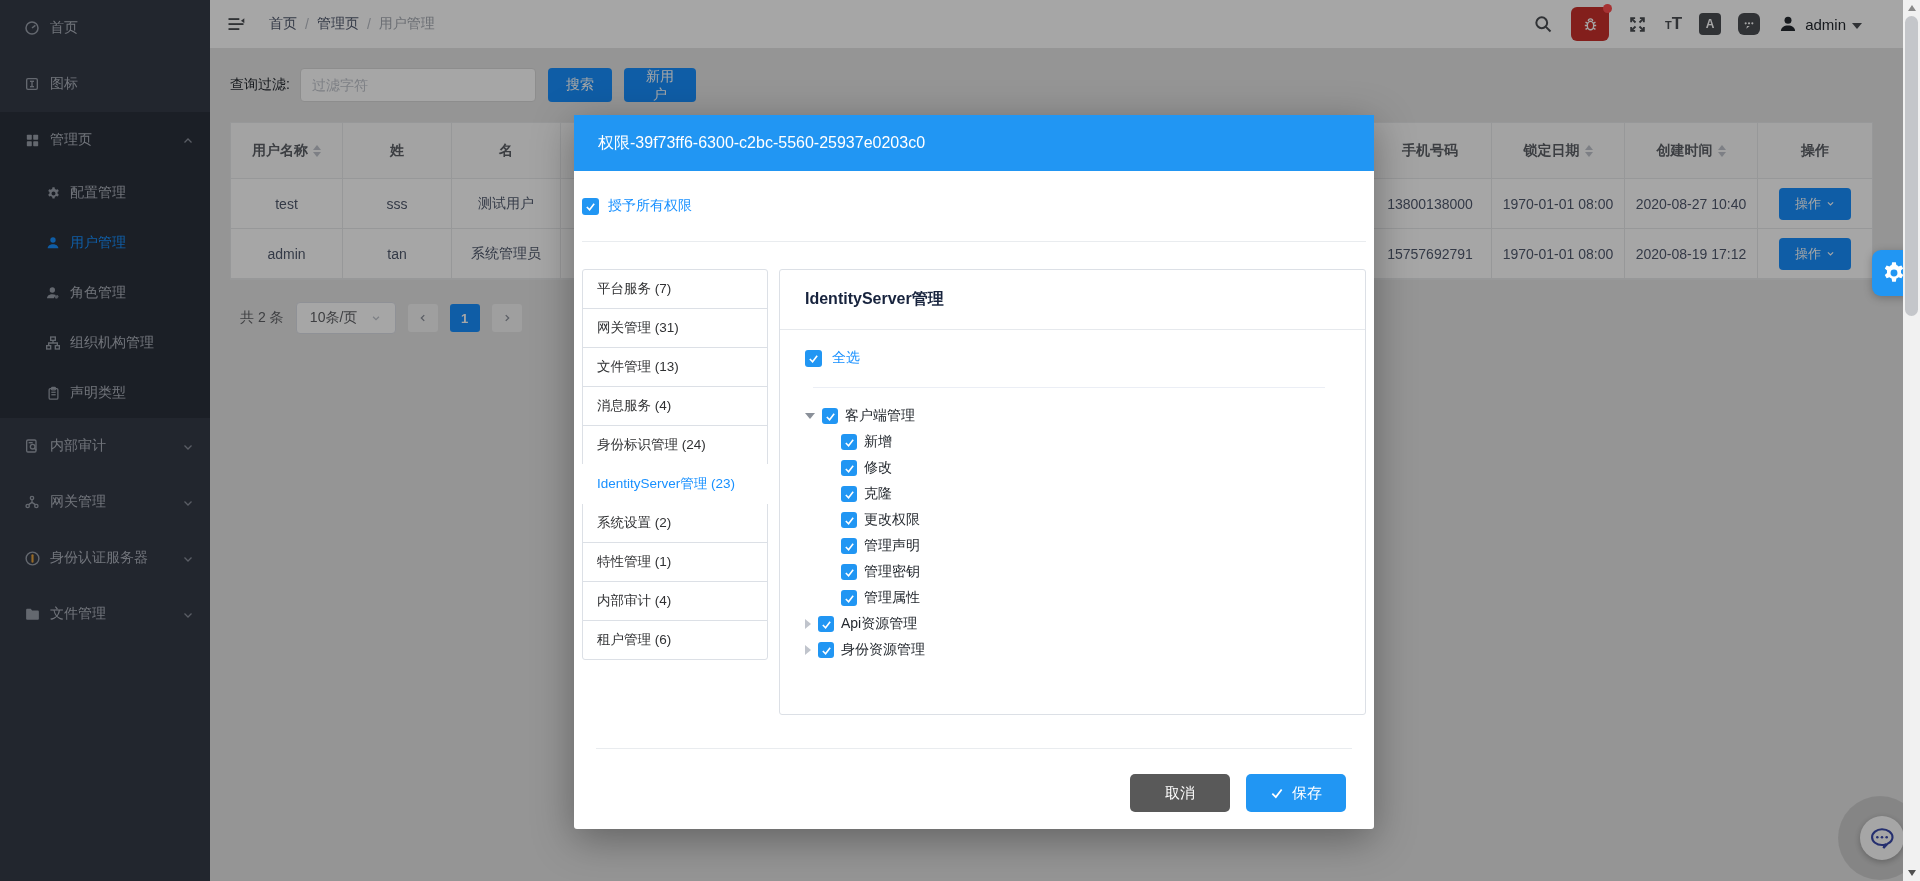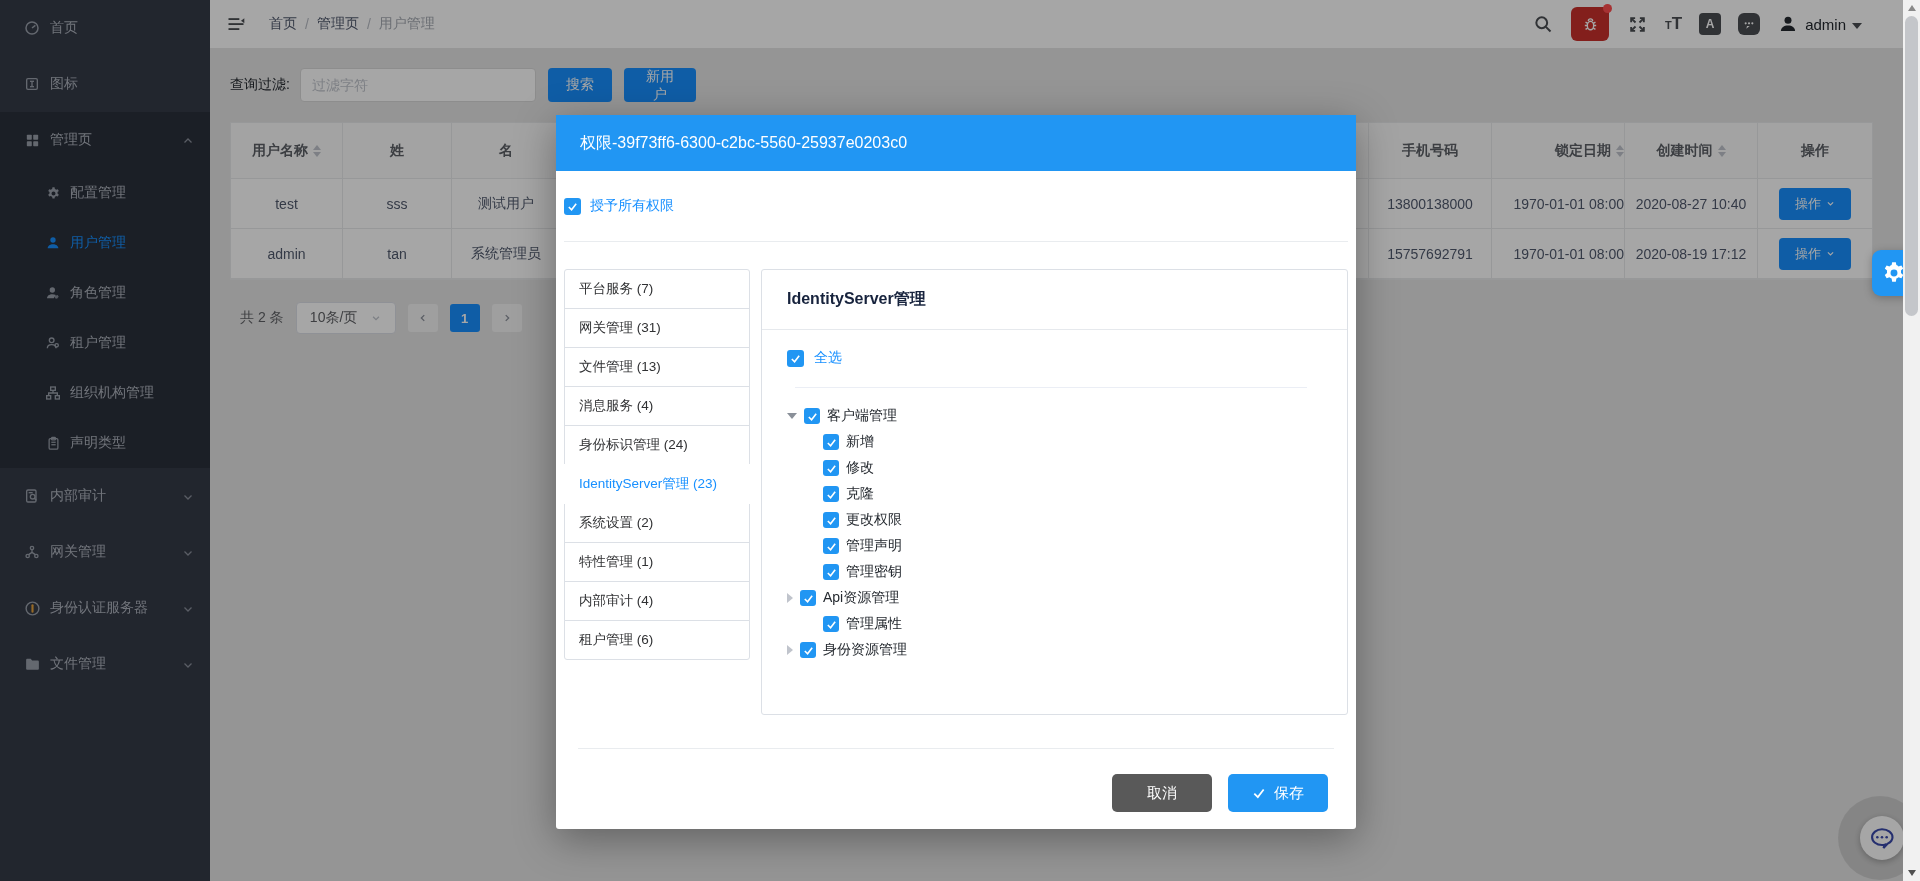--- a/index.html
+++ b/index.html
@@ -44,35 +44,35 @@
   .btn-search { margin-left:12px; width:64px; }
   .btn-new { margin-left:12px; width:72px; }
 
   
   .tbl { background:#fff; border:1px solid #e8eaec; border-bottom:1px solid #e8eaec; width:1643px; }
   .tr { display:flex; }
   .th,.td { display:flex; align-items:center; justify-content:center; border-right:1px solid #e8eaec; border-bottom:1px solid #e8eaec; text-align:center; }
   .th:last-child,.td:last-child { border-right:none; }
   .th { height:56px; background:#fafafa; color:#5c6066; font-weight:bold; }
   .td { height:50px; color:#515a6e; }
-  .c0{width:112px;} .c1{width:109px;} .c2{width:109px;} .c3{flex:1;} .c4{width:123px;align-items:center;} .c5{width:133px;justify-content:flex-end;} .c6{width:133px;} .c7{width:114px;}
+  .c0{width:112px;} .c1{width:109px;} .c2{width:109px;} .c3{flex:1;} .c4{width:123px;align-items:center;} .c5{width:133px;} .c6{width:133px;} .c7{width:114px;}
   .sort { display:inline-flex; flex-direction:column; gap:2px; margin-left:5px; }
   .sort i { display:block; width:0; height:0; border-left:4px solid transparent; border-right:4px solid transparent; }
   .sort .up { border-bottom:5px solid #c0c4cc; } .sort .dn { border-top:5px solid #c0c4cc; }
   .op-btn { height:32px; min-width:72px; background:#1890ff; color:#fff; border:none; border-radius:4px; font-size:13px; cursor:pointer; display:inline-flex; align-items:center; justify-content:center; gap:5px; }
   .op-chev { width:9px; height:9px; }
 
   .pag { display:flex; align-items:center; margin-top:22px; padding-left:10px; gap:12px; color:#606266; }
   .pag-select { width:100px; height:32px; border:1px solid #dcdfe6; background:#fff; border-radius:4px; display:flex; align-items:center; justify-content:center; gap:14px; color:#606266; font-size:14px; cursor:pointer; }
   .pag-btn { width:30px; height:28px; border-radius:3px; background:#f4f4f5; color:#8a8f99; display:flex; align-items:center; justify-content:center; font-size:16px; cursor:pointer; }
   .pag-cur { background:#1890ff; color:#fff; font-size:13px; font-weight:bold; }
 
   
   .overlay { position:absolute; inset:0; background:rgba(0,0,0,0.35); z-index:10; }
-  .modal { position:absolute; left:556px; top:115px; width:800px; height:714px; background:#fff; z-index:20; border-radius:3px; box-shadow:0 10px 40px rgba(0,0,0,0.35); }
+  .modal { position:absolute; left:574px; top:115px; width:800px; height:714px; background:#fff; z-index:20; border-radius:3px; box-shadow:0 10px 40px rgba(0,0,0,0.35); }
   .modal-hdr { height:56px; background:#2196f3; color:#fff; display:flex; align-items:center; padding:0 24px; font-size:16px; }
   .modal-body { padding:0 8px; }
   .grant-row { display:flex; align-items:center; gap:9px; margin-top:26px; }
   .grant-lb { color:#1890ff; cursor:pointer; }
   .cb { width:17px; height:17px; background:#2196f3; border-radius:3px; display:inline-flex; align-items:center; justify-content:center; flex:none; cursor:pointer; }
   .cb svg { width:11px; height:11px; }
   .hr-full { border:none; border-top:1px solid #e9ecef; margin-top:26px; }
   .perm-wrap { display:flex; margin-top:27px; align-items:flex-start; }
   .cat-list { width:186px; flex:none; }
   .cat-item { height:40px; display:flex; align-items:center; padding:0 14px; border:1px solid #dce0e6; margin-top:-1px; background:#fff; color:#303133; cursor:pointer; white-space:nowrap; font-size:13.5px; }
@@ -171,30 +171,20 @@
       </div>
       <div class="s-item">
         <span class="s-ico">
           <svg viewBox="0 0 24 24" width="16" height="16" fill="currentColor">
               <circle cx="11" cy="7.5" r="4"></circle>
               <path d="M3 20c0-4 3.4-6.3 8-6.3 2 0 3.8.5 5.2 1.3l-3 5z"></path>
               <path d="M15 16l4-1 1.5 2.5-2.5 3-3-.5z" opacity="0.8"></path>
             </svg>
         </span>
         <span class="s-lb">角色管理</span>
-      </div>
-      <div class="s-item">
-        <span class="s-ico">
-          <svg viewBox="0 0 24 24" width="16" height="16" fill="none" stroke="currentColor" stroke-width="2">
-              <circle cx="10" cy="8" r="3.5"></circle>
-              <path d="M3.5 20c0-3.5 2.9-5.5 6.5-5.5s6.5 2 6.5 5.5"></path>
-              <circle cx="17.5" cy="15.5" r="2.5"></circle>
-            </svg>
-        </span>
-        <span class="s-lb">租户管理</span>
       </div>
       <div class="s-item">
         <span class="s-ico">
           <svg viewBox="0 0 24 24" width="16" height="16" fill="none" stroke="currentColor" stroke-width="2">
               <rect x="8.5" y="3" width="7" height="5"></rect>
               <rect x="2.5" y="16" width="6" height="5"></rect>
               <rect x="15.5" y="16" width="6" height="5"></rect>
               <path d="M12 8v4M5.5 16v-4h13v4"></path>
             </svg>
         </span>
@@ -548,36 +538,36 @@
                 <span>管理声明</span>
               </div>
               <div class="tree-row child">
                 <span class="cb">
                     <svg viewBox="0 0 24 24" fill="none" stroke="#fff" stroke-width="3.5">
                       <polyline points="4,13 10,19 20,6"></polyline>
                     </svg>
                   </span>
                 <span>管理密钥</span>
               </div>
+              <div class="tree-row child">
+                <span class="cb">
+                    <svg viewBox="0 0 24 24" fill="none" stroke="#fff" stroke-width="3.5">
+                      <polyline points="4,13 10,19 20,6"></polyline>
+                    </svg>
+                  </span>
+                <span>管理属性</span>
+              </div>
               <div class="tree-row">
                 <span class="tri-col"></span>
                 <span class="cb">
                     <svg viewBox="0 0 24 24" fill="none" stroke="#fff" stroke-width="3.5">
                       <polyline points="4,13 10,19 20,6"></polyline>
                     </svg>
                   </span>
                 <span>Api资源管理</span>
-              </div>
-              <div class="tree-row child">
-                <span class="cb">
-                    <svg viewBox="0 0 24 24" fill="none" stroke="#fff" stroke-width="3.5">
-                      <polyline points="4,13 10,19 20,6"></polyline>
-                    </svg>
-                  </span>
-                <span>管理属性</span>
               </div>
               <div class="tree-row">
                 <span class="tri-col"></span>
                 <span class="cb">
                     <svg viewBox="0 0 24 24" fill="none" stroke="#fff" stroke-width="3.5">
                       <polyline points="4,13 10,19 20,6"></polyline>
                     </svg>
                   </span>
                 <span>身份资源管理</span>
               </div>

